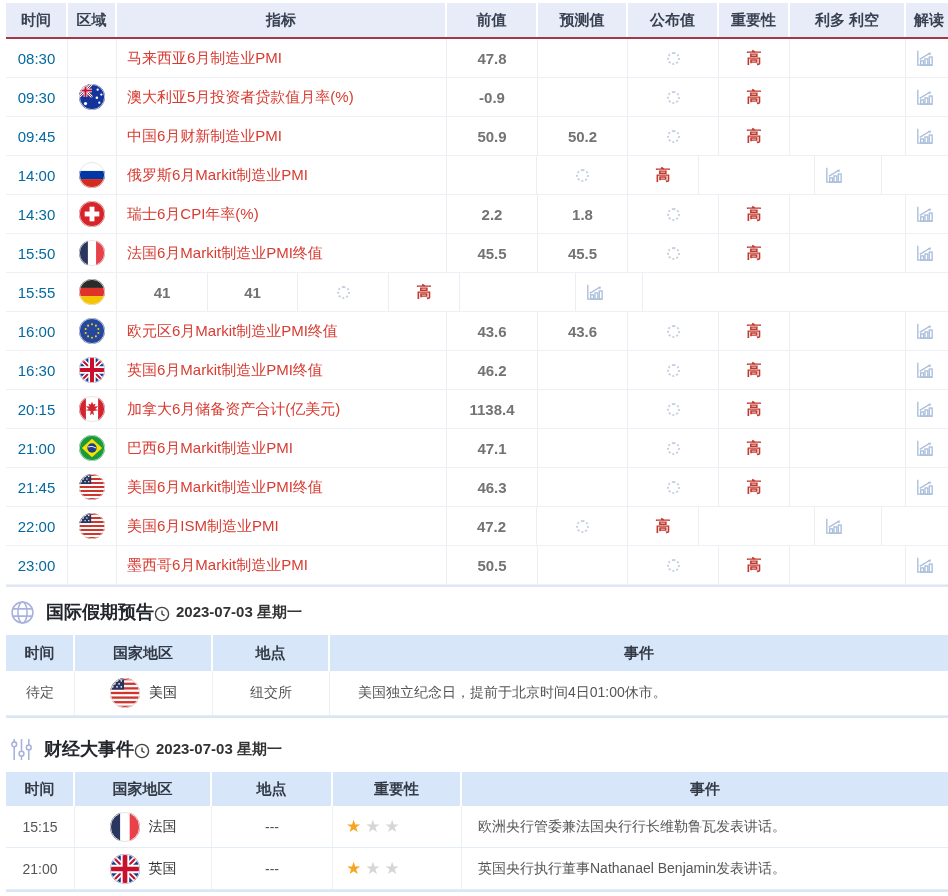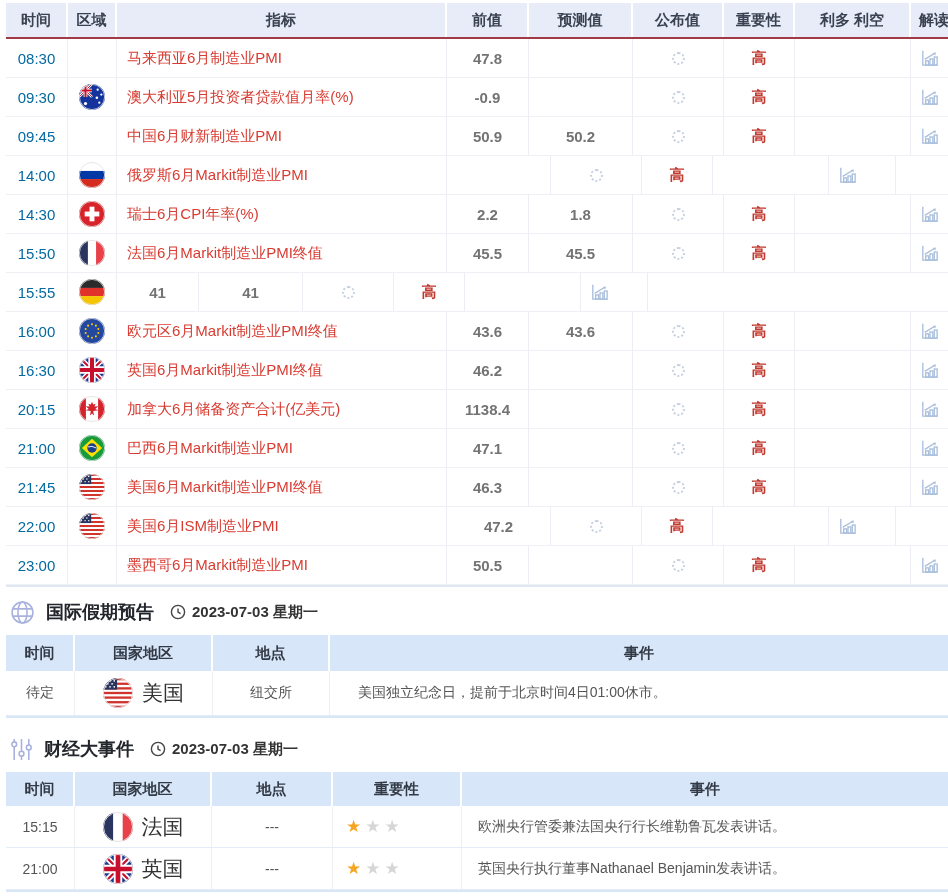--- a/index.html
+++ b/index.html
@@ -12,58 +12,58 @@
 
   
   .cal{margin:3px 0 0 6px;width:976px}
   .cal-head{height:36px;background:#e7ecf8;border-bottom:2px solid #a23a45}
   .cal-head .c{border-right:2px solid #fff;font-weight:bold;color:#3a4252;font-size:15px}
   .cal-row{height:39px;border-bottom:1px solid #eef0f5}
   .cal-row .c{border-right:1px solid #eceef3;font-size:15px}
   .w-time{width:62px}
   .w-region{width:49px}
   .w-ind{width:330px;justify-content:flex-start;padding-left:10px}
-  .w-prev{width:82px}
-  .w-fore{width:104px}
+  .w-prev{width:91px}
+  .w-fore{width:90px}
   .w-pub{width:91px}
   .w-imp{width:71px}
   .w-bull{width:116px}
   .w-int{width:67px;justify-content:flex-start;padding-left:8px}
   .time{color:#0369a1}
   .ind{color:#d83b31;font-weight:normal;cursor:pointer}
   .val{color:#737373;font-weight:bold}
   .imp{color:#c03a30;font-weight:bold}
   .spinner{width:13px;height:13px;border:2px dotted #c6cfe0;border-radius:50%;display:inline-block}
   .cal-bottom{border-bottom:2px solid #dfe7f5}
 
   
   .sect{display:flex;align-items:center;margin:11px 0 9px 10px;height:28px}
   .sect .ticon{display:flex;align-items:center;margin-right:11px}
   .sect .t{font-size:18px;font-weight:bold;color:#22252b}
-  .sect .date{display:flex;align-items:center;margin-left:16px;font-size:15px;font-weight:bold;color:#333}
+  .sect .date{display:flex;align-items:flex-end;font-size:15px;font-weight:bold;color:#333}
   .sect .date svg{margin-right:6px}
 
   
   .sub{margin-left:6px;width:942px;border-bottom:2px solid #d9e6f6}
   .sub-head{height:36px;background:#d7e7f9}
   .sub-head .c{border-right:2px solid #fff;font-weight:bold;color:#333a46;font-size:15px}
   .sub-head .c:last-child,.sub-row .c:last-child{border-right:none}
   .sub-row{height:45px;border-bottom:1px solid #e3ecf7;background:#fff}
   .sub-row .c{border-right:1px solid #edeff3;font-size:14px;color:#555}
   .ev-row{height:42px}
   .hw-time{width:69px}
   .hw-cty{width:138px}
   .hw-loc{width:117px}
   .hw-evt{flex:1;justify-content:flex-start;padding-left:28px}
   .ew-time{width:69px}
   .ew-cty{width:137px}
   .ew-loc{width:121px}
   .ew-imp{width:129px;justify-content:flex-start;padding-left:13px}
   .ew-evt{flex:1;justify-content:flex-start;padding-left:16px}
-  .country{display:flex;align-items:center;color:#333;font-size:21px}
+  .country{display:flex;align-items:center;color:#333;font-size:14px}
   .country .nm{margin-left:9px}
   .stars span{font-size:17px;margin-right:4px}
   .star-on{color:#f6a623}
   .star-off{color:#d6d6d6}
   .flag{display:inline-flex;line-height:0}
   .chart-ic{cursor:pointer;display:inline-flex;line-height:0}
 </style>
 </head>
 <body>
 

